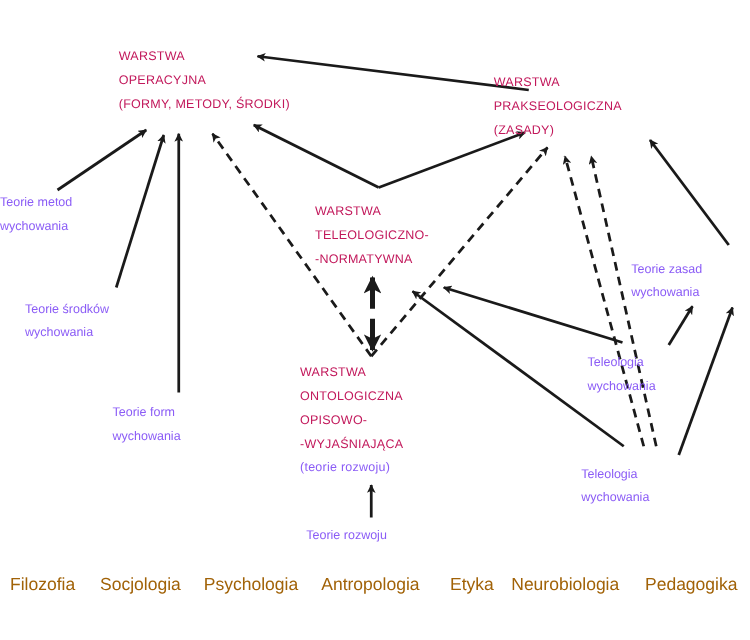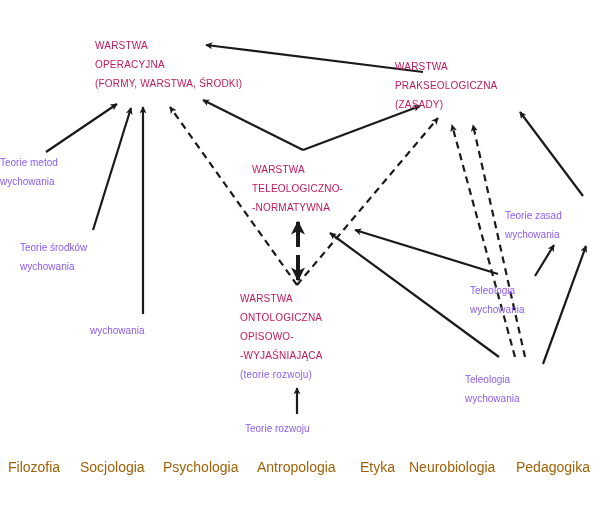--- a/index.html
+++ b/index.html
@@ -42,21 +42,21 @@
       <line x1="498" y1="274" x2="355" y2="230" marker-end="url(#ah)"></line>
       <line x1="499" y1="357" x2="330" y2="233" marker-end="url(#ah)"></line>
       <line x1="515" y1="357" x2="452" y2="125" marker-end="url(#ah)" stroke-dasharray="7 5"></line>
       <line x1="525" y1="357" x2="473" y2="125" marker-end="url(#ah)" stroke-dasharray="7 5"></line>
     </g>
 </svg>
 
 <div class="node layer" id="n-operacyjna" style="left:95px; top:36px; width:170px;">
   <span class="line">WARSTWA</span>
   <span class="line">OPERACYJNA</span>
-  <span class="line">(FORMY, WARSTWA, ŚRODKI)</span>
+  <span class="line">(FORMY, METODY, ŚRODKI)</span>
 </div>
 
 <div class="node layer" id="n-prakseologiczna" style="left:395px; top:57px; width:150px;">
   <span class="line">WARSTWA</span>
   <span class="line">PRAKSEOLOGICZNA</span>
   <span class="line">(ZASADY)</span>
 </div>
 
 <div class="node layer" id="n-teleologiczno" style="left:252px; top:160px; width:140px;">
   <span class="line">WARSTWA</span>
@@ -76,20 +76,21 @@
   <span class="line">Teorie metod</span>
   <span class="line">wychowania</span>
 </div>
 
 <div class="node theory" style="left:20px; top:238px; width:130px;">
   <span class="line">Teorie środków</span>
   <span class="line">wychowania</span>
 </div>
 
 <div class="node theory" style="left:90px; top:321px; width:110px;">
+  <span class="line">Teorie form</span>
   <span class="line">wychowania</span>
 </div>
 
 <div class="node theory" style="left:245px; top:419px; width:110px;">
   <span class="line">Teorie rozwoju</span>
 </div>
 
 <div class="node theory" style="left:505px; top:206px; width:100px;">
   <span class="line">Teorie zasad</span>
   <span class="line">wychowania</span>

